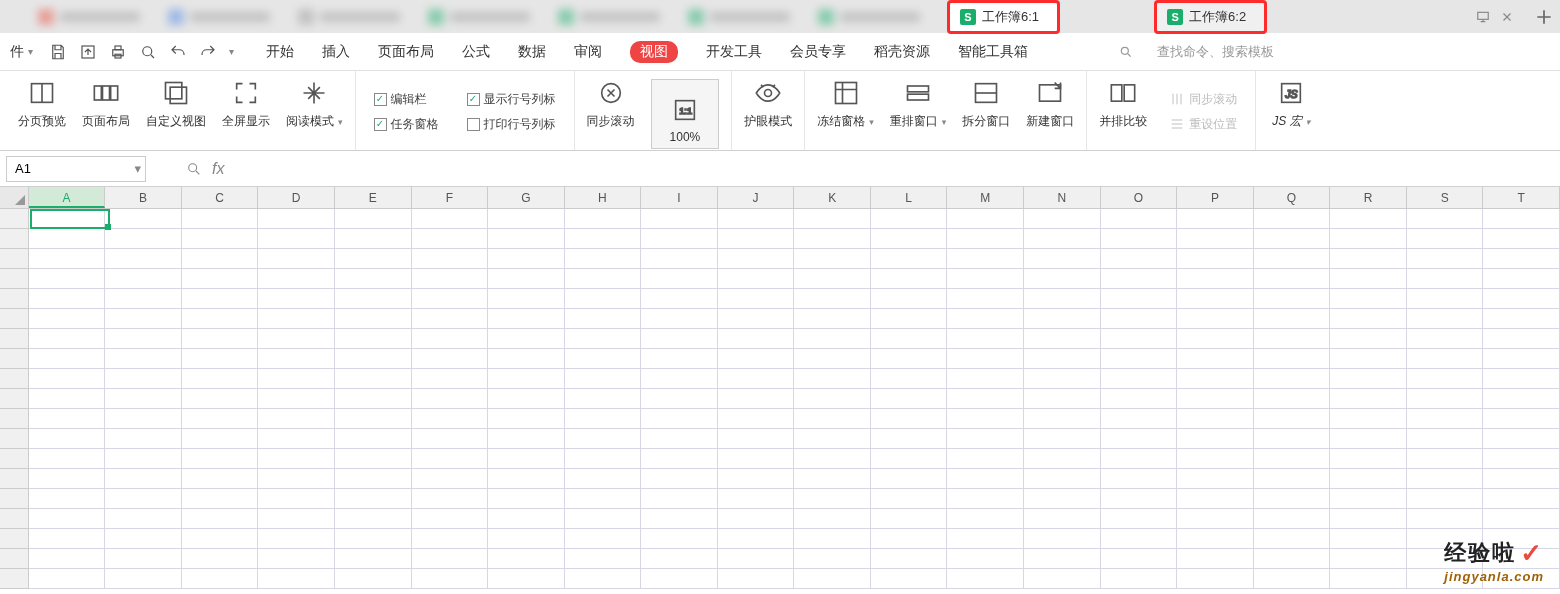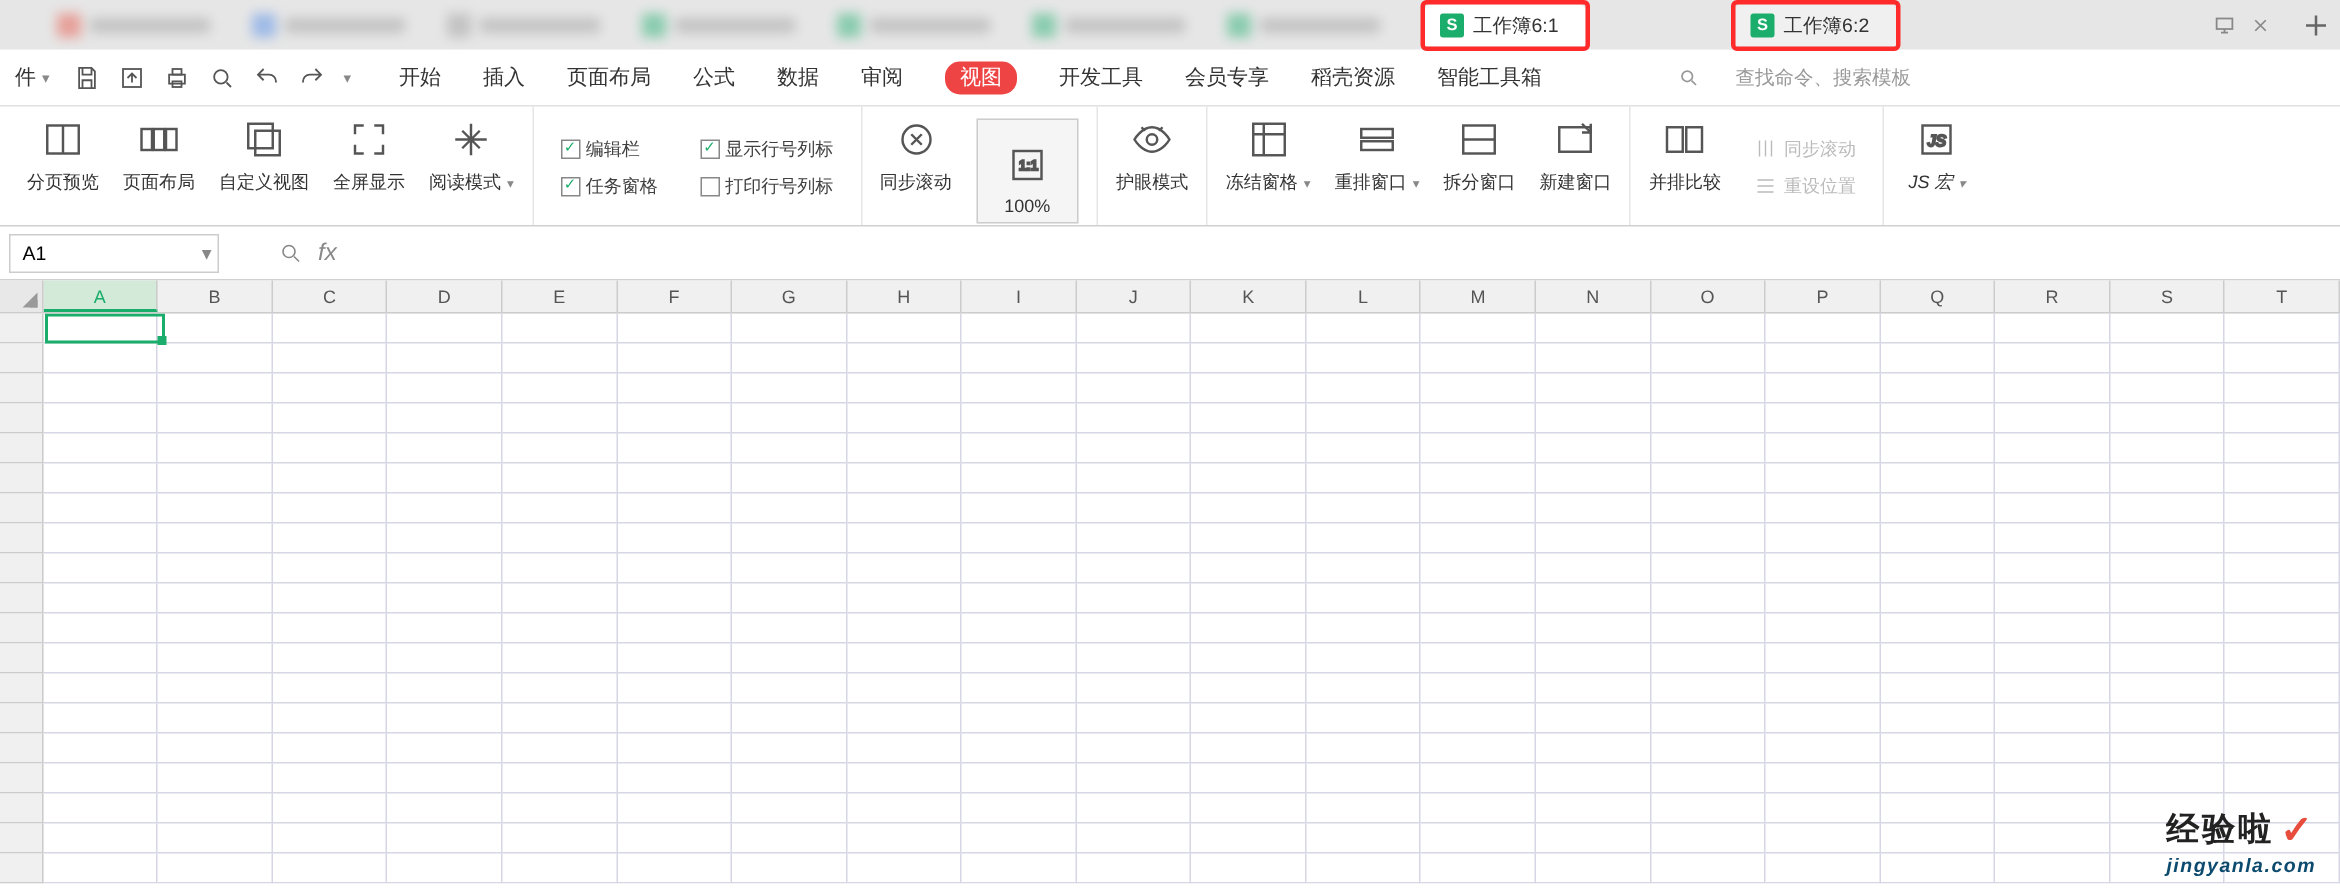--- a/index.html
+++ b/index.html
@@ -58,21 +58,21 @@
 .grid-area { position: relative; height: 380px; overflow: hidden; }
 .grid-row { display: flex; height: 20px; }
 .row-h { width: 30px; background: #f0f0f0; border-right: 1px solid #ccc; border-bottom: 1px solid #ccc; font-size: 11px; color: #555; text-align: center; line-height: 20px; }
 .cell { width: 80px; border-right: 1px solid #d6d6e4; border-bottom: 1px solid #d6d6e4; }
 .sel-cell { position: absolute; left: 30px; top: 0; width: 80px; height: 20px; border: 2px solid #1aad6b; pointer-events: none; }
 .sel-handle { position: absolute; right: -3px; bottom: -3px; width: 6px; height: 6px; background: #1aad6b; }
 
 .watermark { position: absolute; right: 16px; bottom: 10px; text-align: right; }
 .wm-top { font-size: 22px; font-weight: 900; color: #222; letter-spacing: 2px; display: flex; align-items: flex-start; gap: 4px; }
 .wm-top .chk-mark { color: #e84c3d; font-size: 26px; }
-.wm-bot { font-size: 13px; font-weight: 700; font-style: italic; color: #0c4a6e; letter-spacing: 1px; }
+.wm-bot { font-size: 13px; font-weight: 700; font-style: italic; color: #a16207; letter-spacing: 1px; }
 
 .chev::after { content: "▾"; font-size: 9px; color: #888; margin-left: 2px; }
 </style>
 </head>
 <body>
 
 <div class="title-bar">
   <div class="blur-tabs">
     <div class="blur-tab">
         <div class="blur-sq c1"></div>

